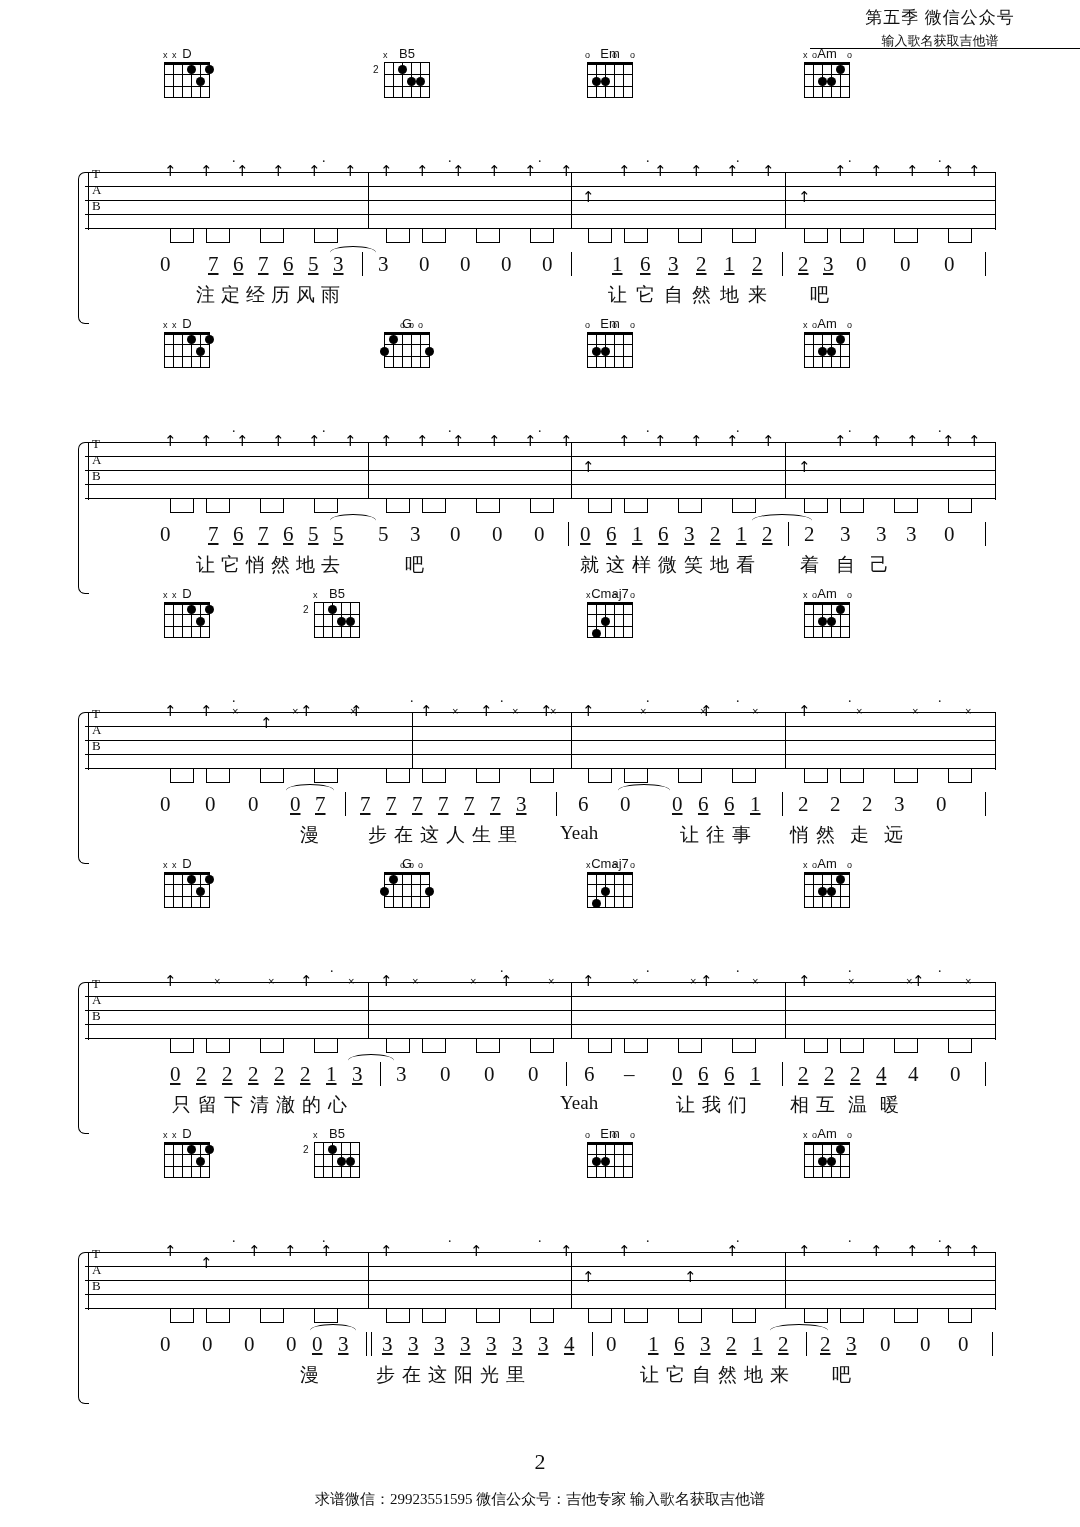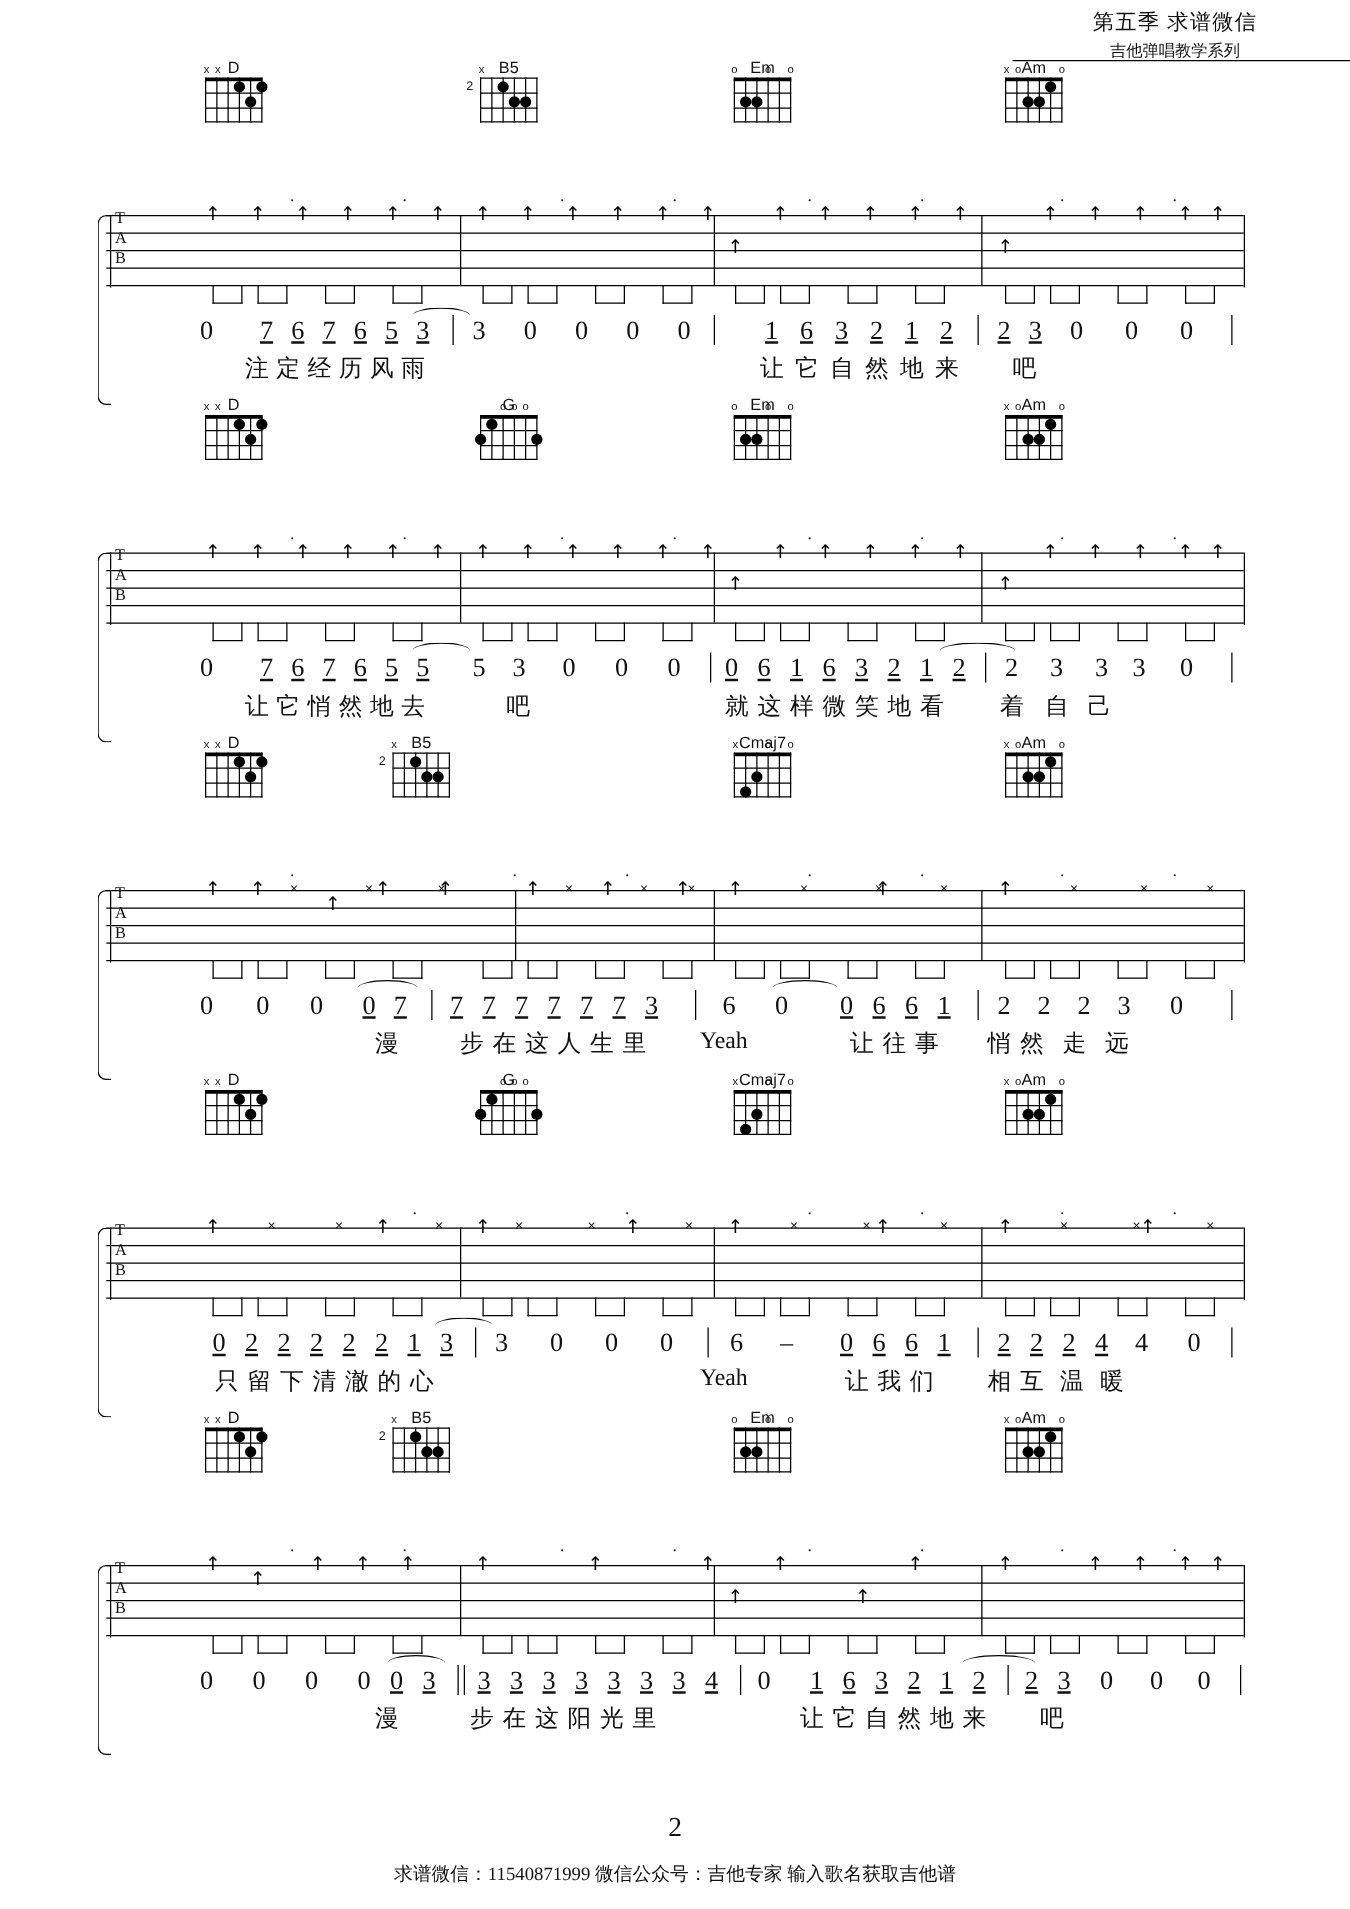--- a/index.html
+++ b/index.html
@@ -84,22 +84,22 @@
     position:absolute;left:0;right:0;bottom:18px;text-align:center;
     font-size:15px;font-family:"Liberation Serif",serif;
   }
 </style>
 </head>
 <body>
 
 <div class="page">
 
   <div class="header">
-    <div class="h1">第五季 求谱微信</div>
-    <div class="h2">吉他弹唱教学系列</div>
+    <div class="h1">第五季 微信公众号</div>
+    <div class="h2">输入歌名获取吉他谱</div>
   </div>
   <div style="position:absolute;top:48px;right:0;width:270px;height:1px;background:#000;"></div>
 
 
   <div class="system" id="sys1" style="top:46px;">
 
     <div class="chords">
 
       <div class="chord" style="left:155px;">
         <div class="cname">D</div>
@@ -1108,15 +1108,15 @@
       <span class="lyr" style="left:666px;">它</span>
       <span class="lyr" style="left:692px;">自</span>
       <span class="lyr" style="left:718px;">然</span>
       <span class="lyr" style="left:744px;">地</span>
       <span class="lyr" style="left:770px;">来</span>
       <span class="lyr" style="left:832px;">吧</span>
     </div>
   </div>
 
   <div class="pagenum">2</div>
-  <div class="footer">求谱微信：11540871999  微信公众号：吉他专家  输入歌名获取吉他谱</div>
+  <div class="footer">求谱微信：29923551595  微信公众号：吉他专家  输入歌名获取吉他谱</div>
 
 </div>
 
 </body></html>

